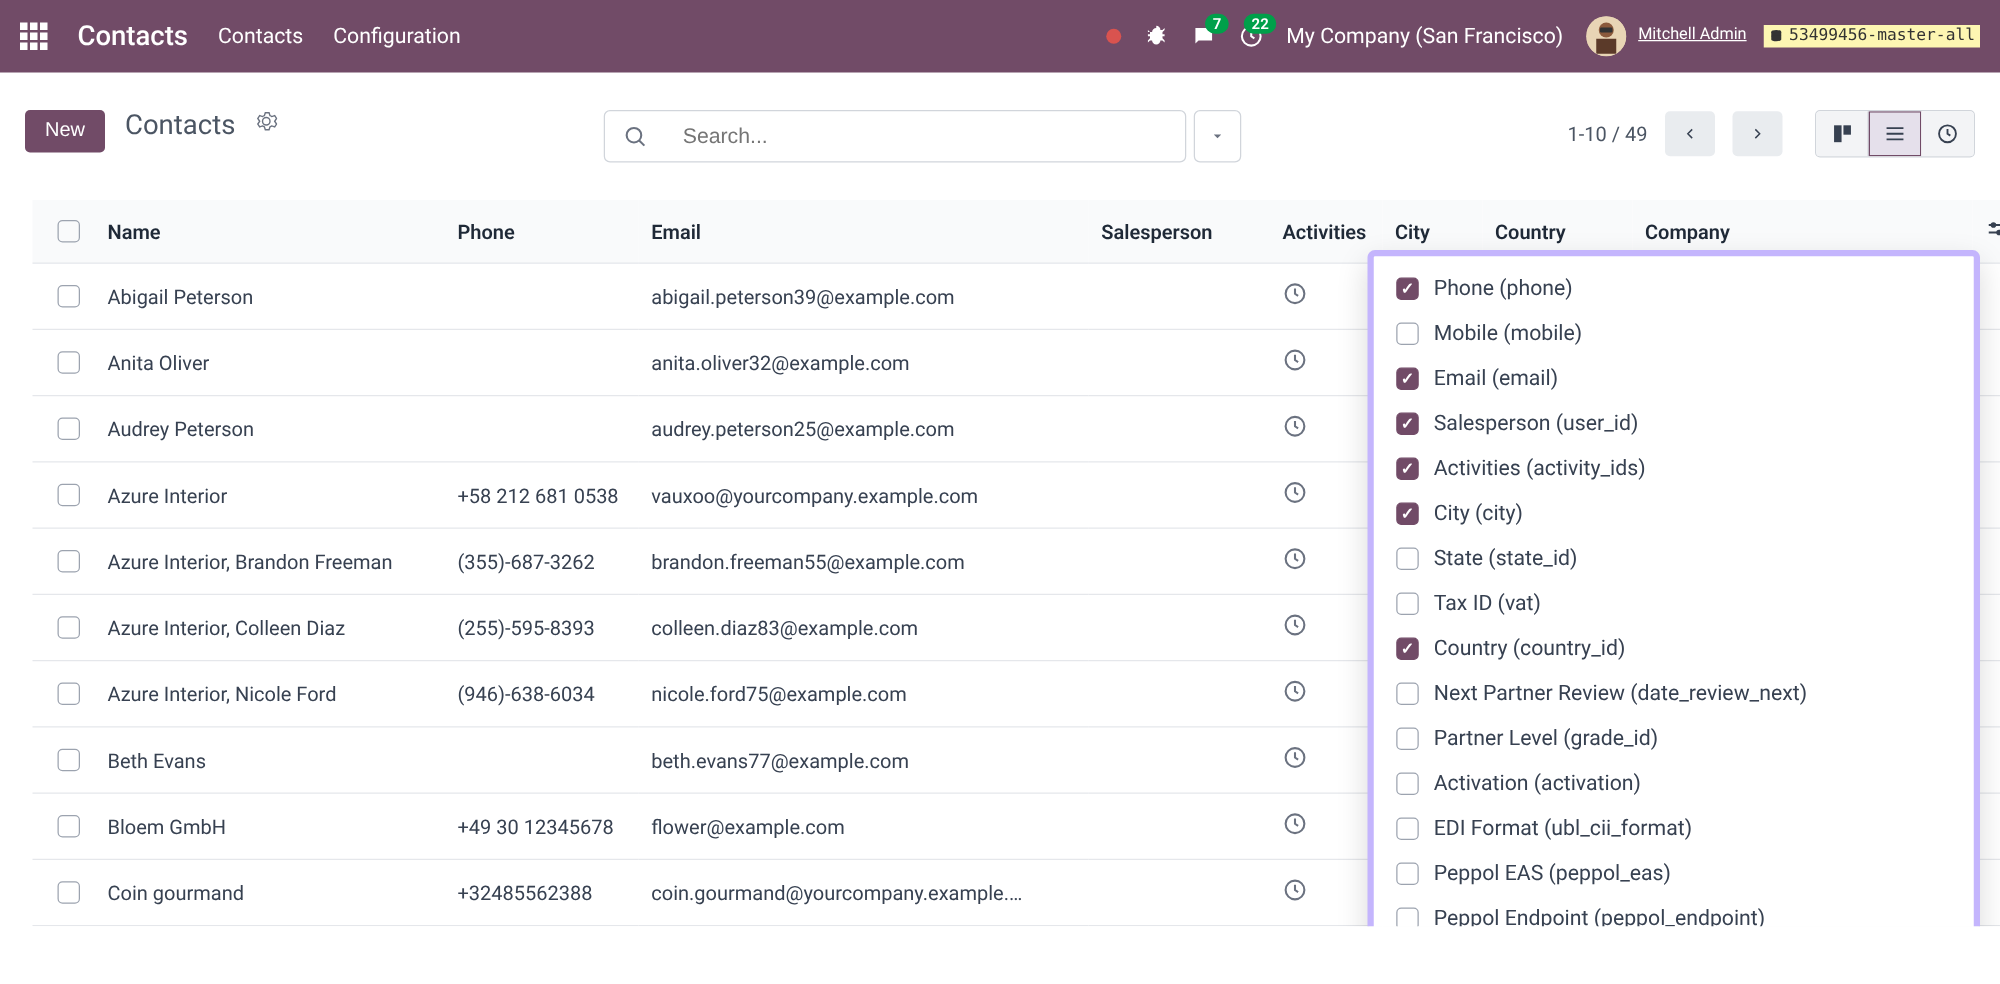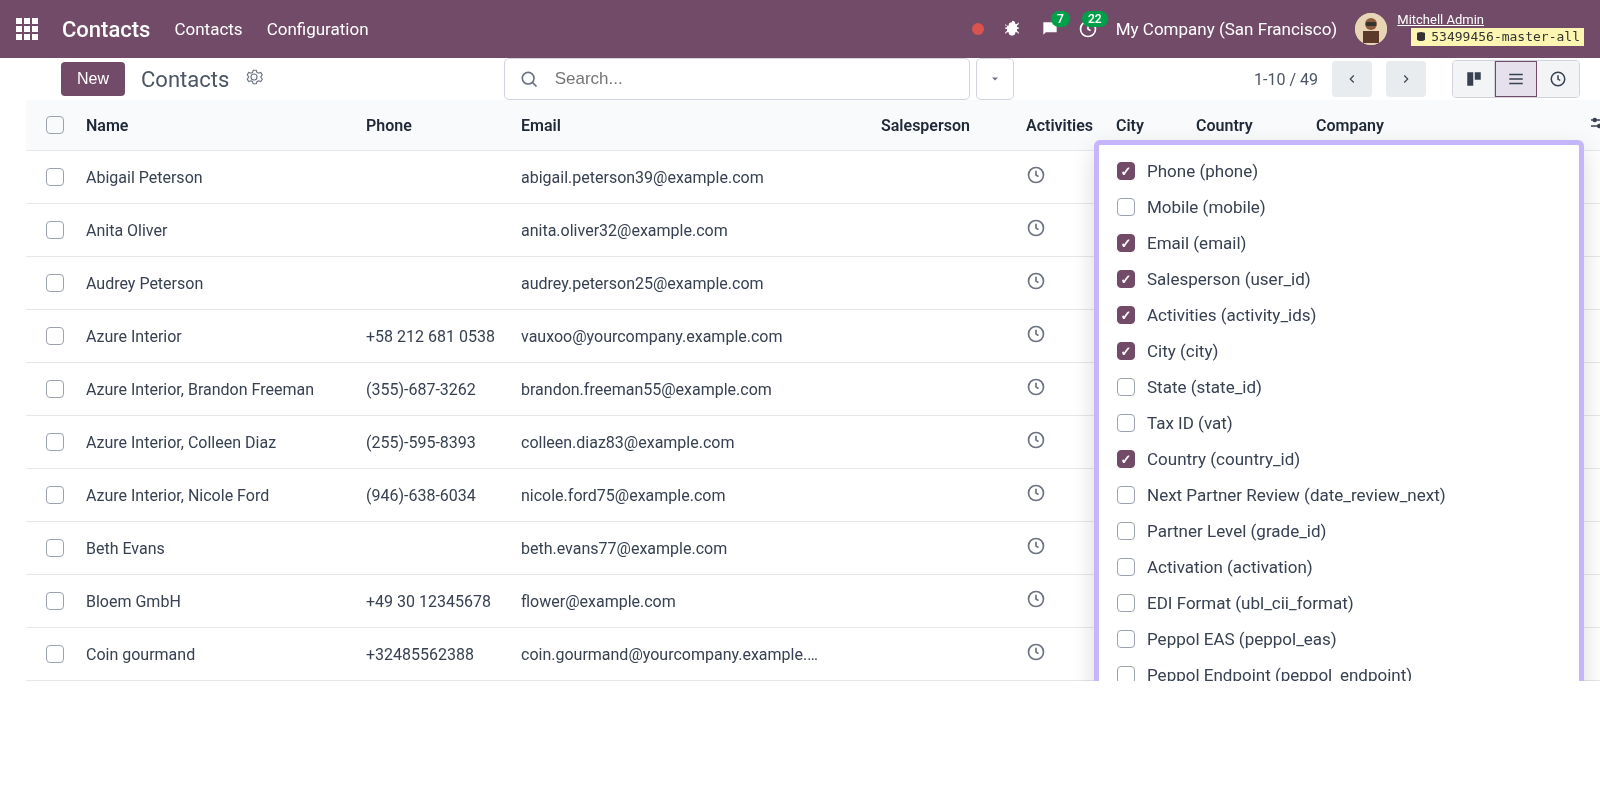--- a/index.html
+++ b/index.html
@@ -13,31 +13,31 @@
 .brand { font-size: 22px; font-weight: 500; }
 .nav-link { color: #fff; font-size: 17px; cursor: pointer; }
 .navbar-right { margin-left: auto; display: flex; align-items: center; gap: 18px; }
 .status-dot { width: 12px; height: 12px; background: #d9534f; border-radius: 50%; }
 .icon-svg { width: 20px; height: 20px; fill: #fff; }
 .icon-wrap { position: relative; cursor: pointer; display: flex; align-items: center; }
 .badge { position: absolute; top: -8px; right: -10px; background: #00a04a; color: #fff; font-size: 12px; font-weight: 600; border-radius: 10px; padding: 1px 6px; }
 .company-name { font-size: 17px; }
 .avatar { width: 32px; height: 32px; border-radius: 50%; background: #e8d5b5; display: flex; align-items: center; justify-content: center; overflow: hidden; }
 .user-block { display: flex; align-items: center; gap: 10px; }
-.user-text { display: flex; flex-direction: column; font-size: 13px; line-height: 1.2; }
+.user-text { display: flex; font-size: 13px; line-height: 1.2; }
 .user-name { text-decoration: underline; }
 .db-badge { background: #fdf6b2; color: #333; font-family: monospace; font-size: 13px; padding: 1px 4px; display: flex; align-items: center; gap: 4px; margin-left: 14px; }
 
 
-.control-bar { display: flex; align-items: center; padding: 0 20px; gap: 16px; margin-left: 41px; }
+.control-bar { display: flex; align-items: flex-start; padding: 30px 20px; gap: 16px; }
 .btn-new { background: #714b67; color: #fff; border: none; padding: 8px 16px; font-size: 16px; border-radius: 4px; cursor: pointer; font-weight: 500; }
 .breadcrumb-title { font-size: 22px; color: #4b5563; }
 .gear-small { color: #6b7280; cursor: pointer; }
 .search-wrap { margin-left: auto; margin-right: auto; display: flex; align-items: center; position: relative; }
-.search-box { display: flex; align-items: center; border: 1px solid #d1d5db; border-radius: 5px; width: 466px; height: 42px; padding: 0 14px; gap: 16px; }
+.search-box { display: flex; align-items: center; border: 1px solid #d1d5db; border-radius: 5px; width: 466px; height: 42px; padding: 0 14px; gap: 28px; }
 .search-input { border: none; outline: none; flex: 1; font-size: 17px; color: #6b7280; }
 .search-dropdown-btn { border: 1px solid #d1d5db; border-radius: 5px; width: 38px; height: 42px; display: flex; align-items: center; justify-content: center; margin-left: 6px; cursor: pointer; }
 .pager-wrap { display: flex; align-items: center; gap: 14px; }
 .pager-text { font-size: 16px; color: #4b5563; }
 .pager-btn { background: #e9ecef; border: none; width: 40px; height: 36px; border-radius: 4px; cursor: pointer; display: flex; align-items: center; justify-content: center; }
 .view-switcher { display: flex; gap: 0; border: 1px solid #d1d5db; border-radius: 4px; overflow: hidden; margin-left: 12px; }
 .view-btn { background: #f3f4f6; border: none; width: 42px; height: 36px; cursor: pointer; display: flex; align-items: center; justify-content: center; border-right: 1px solid #d1d5db; }
 .view-btn:last-child { border-right: none; }
 .view-btn.active { background: #e5e0eb; border: 1px solid #714b67; }
 

